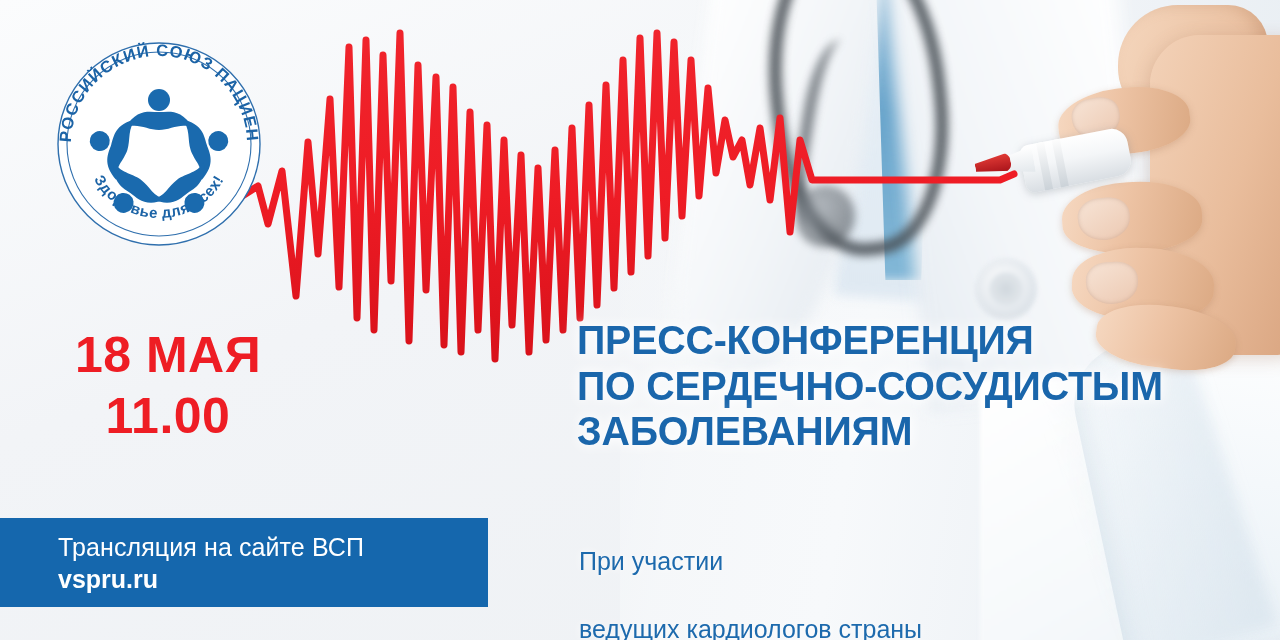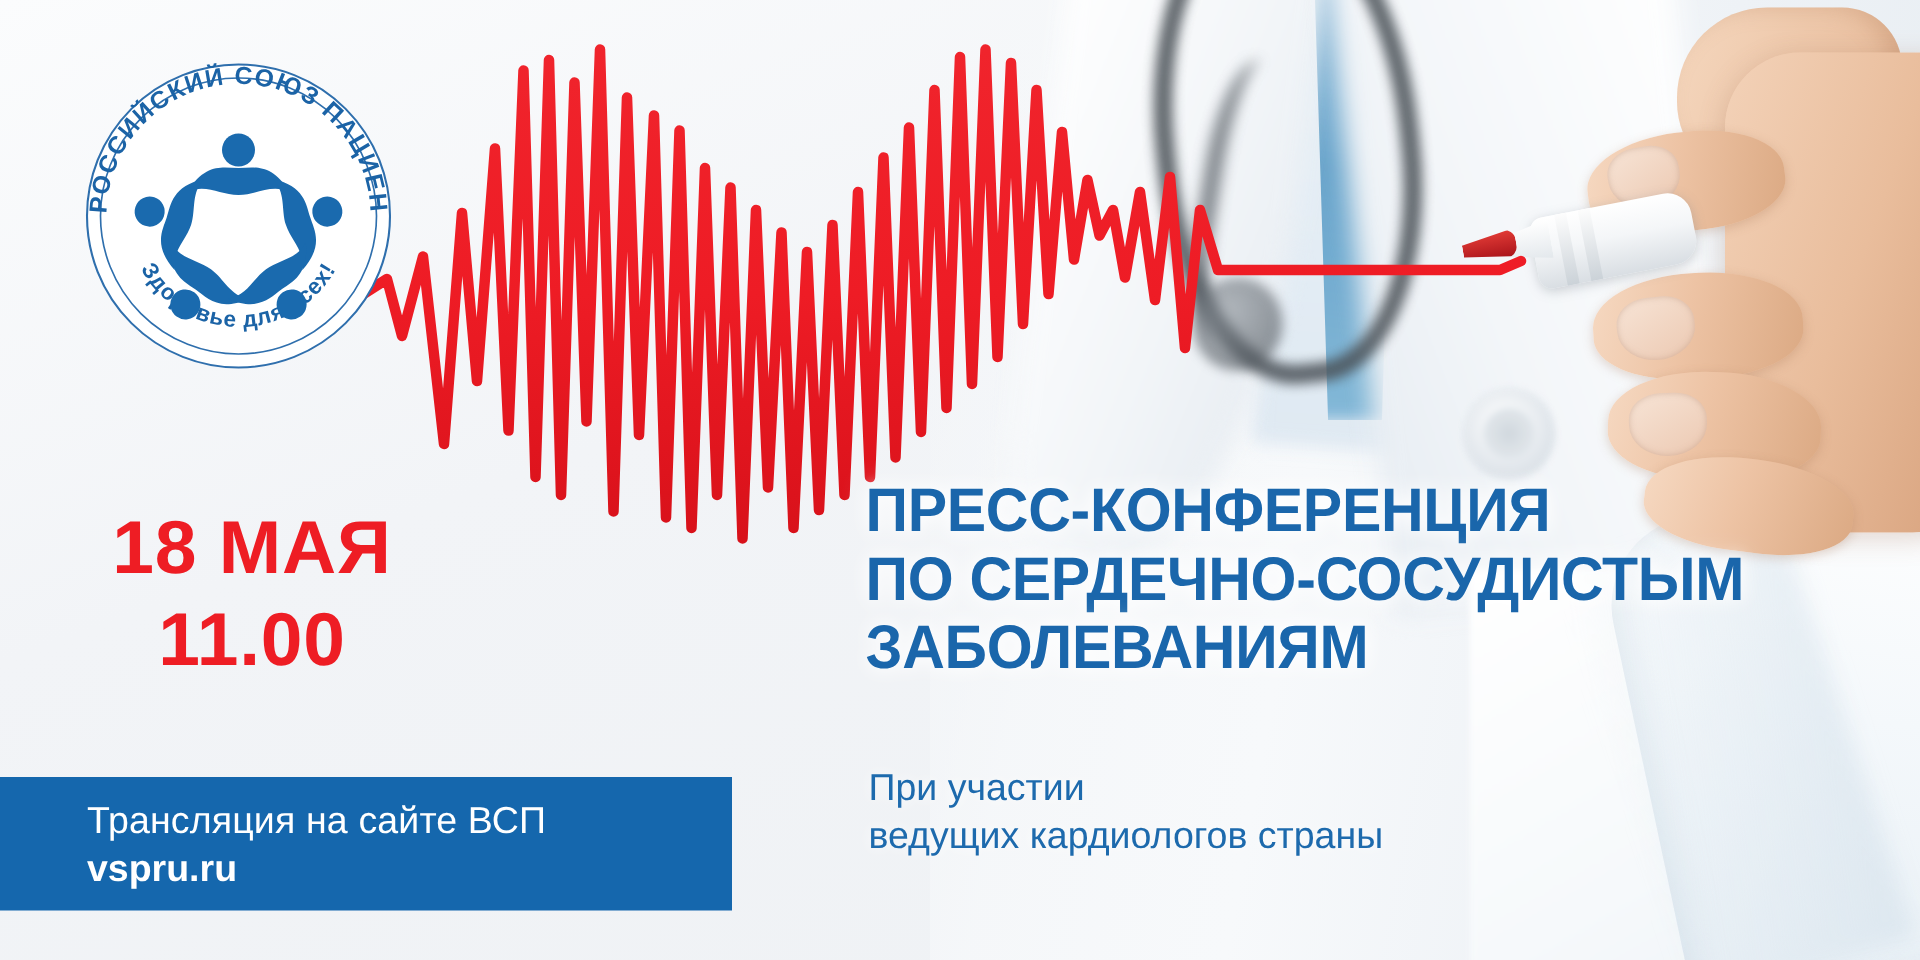--- a/index.html
+++ b/index.html
@@ -156,21 +156,21 @@
   }
 
   
   .ecg{position:absolute;left:0;top:0;width:1280px;height:640px;}
 
   
   .logo{position:absolute;left:53px;top:38px;width:212px;height:212px;}
 
   
   .date-block{
-    position:absolute;left:28px;top:340px;width:280px;
+    position:absolute;left:28px;top:330px;width:280px;
     text-align:center;color:#ee1d24;
     font-weight:bold;letter-spacing:.5px;line-height:1.02;
   }
   .date-line{font-size:50px;}
   .time-line{font-size:50px;margin-top:10px;}
 
   
   .banner{
     position:absolute;left:0;top:518px;width:488px;height:89px;
     background:#1567ad;
@@ -190,21 +190,21 @@
     transform:scaleX(.96);transform-origin:left top;
     text-shadow:0 0 10px rgba(255,255,255,.95),0 0 18px rgba(255,255,255,.8);
   }
   .headline div{white-space:nowrap;}
 
   .subline{
     position:absolute;left:579px;top:509px;width:640px;
     color:#1d6aad;font-size:25px;line-height:1.29;font-weight:400;
     text-shadow:0 0 9px rgba(255,255,255,.95);
   }
-  .subline div{white-space:nowrap;}
+  .subline div{white-space:nowrap;margin-top:36px;}
 </style>
 </head>
 <body>
 
 <div id="poster">
 
   <div class="photo-layer">
     <div class="coat-base"></div>
     <div class="shirt"></div>
     <div class="tie"></div>

